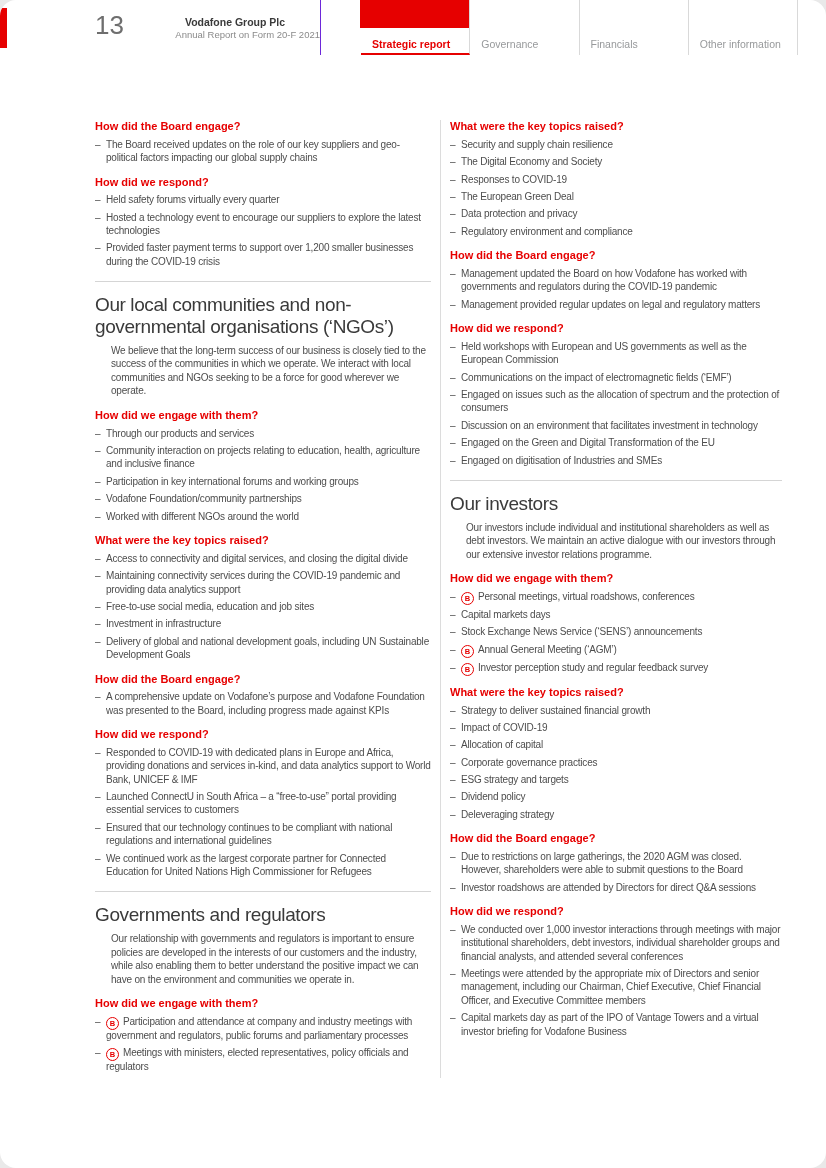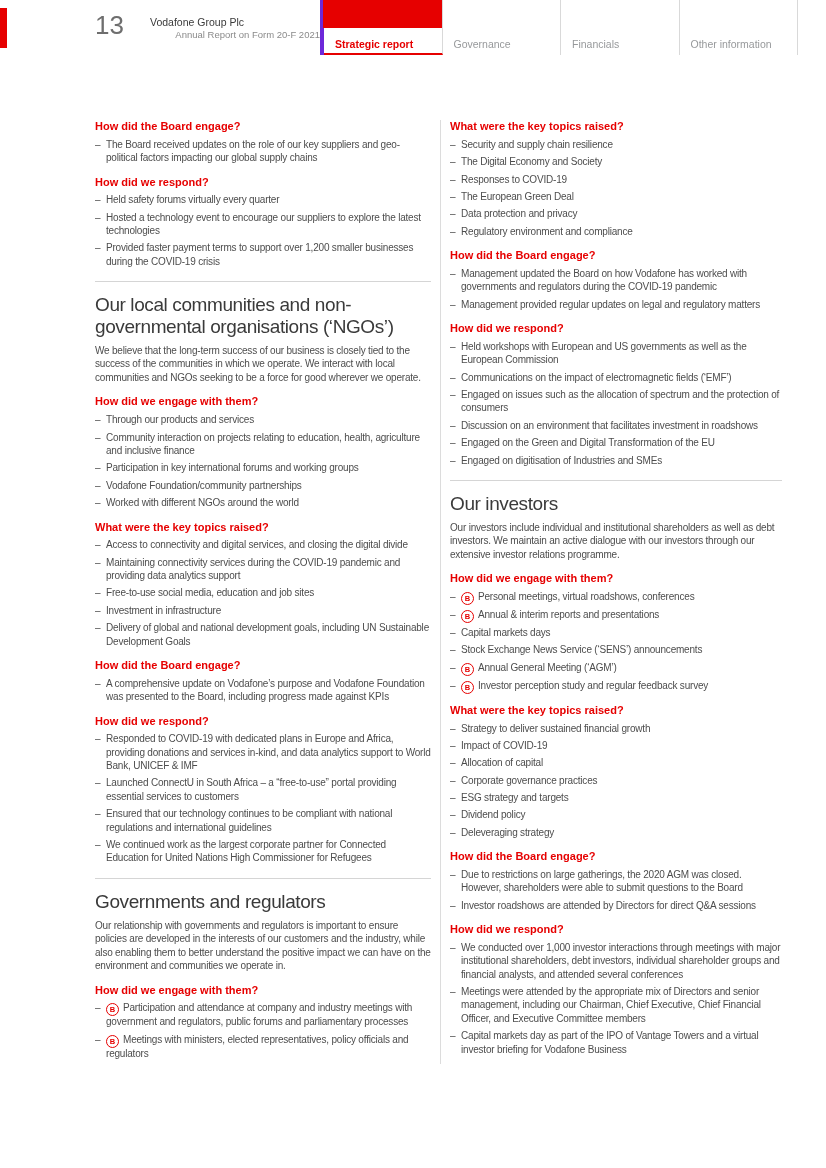--- a/index.html
+++ b/index.html
@@ -1,44 +1,44 @@
 <!DOCTYPE html>
 <html><head>
 <meta charset="utf-8">
 <style>
   html,body { margin:0; padding:0; background:#e9e9e9; }
   .sheet {
     width:826px; height:1168px; margin:0 auto; background:#ffffff;
     position:relative; overflow:hidden;
-    font-family:"Liberation Sans", sans-serif; color:#4d4d4d;
+    font-family:"Liberation Sans", sans-serif; color:#4d4d4d;border-radius:16px;
   }
   
   .hdr { position:relative; height:55px; display:flex; align-items:flex-start; padding-left:95px; }
   .edge-bar { position:absolute; left:0; top:8px; width:7px; height:40px; background:#e60000; }
   .page-num { width:55px; font-size:26px; font-weight:400; color:#6e6e6e; margin-top:12px; line-height:1; }
   .report-id { width:170px; margin-top:16px; }
-  .company { font-size:10.5px; font-weight:normal; color:#3a3a3a; line-height:1.25; }
+  .company { font-size:10.5px; font-weight:bold; color:#3a3a3a; line-height:1.25;text-align:center; }
   .report-title { font-size:9.5px; color:#8a8a8a; line-height:1.3;text-align:right; }
-  .tabs { flex:1; display:flex; height:55px; margin-right:28px; border-left:4px solid #6d28d9; }
+  .tabs { flex:1; display:flex; height:55px; margin-right:28px; border-left:1px solid #6d28d9;padding-left:40px; }
   .tab { position:relative; flex:1; border-right:1px solid #d9d9d9; padding:34px 6px 0 11px; box-sizing:border-box; cursor:pointer; }
   .tab-label { font-size:10.5px; color:#97999b; white-space:nowrap; }
   .tab.active { border-bottom:2px solid #e60000; }
   .tab.active .tab-label { color:#e60000; font-weight:bold; }
   .tab-top { position:absolute; top:0; left:-1px; right:0; height:28px; background:#e60000; }
   
   .content { position:absolute; top:120px; left:95px; right:44px; display:flex; align-items:stretch; }
   .col { box-sizing:border-box; }
   .col-l { width:345px; padding-right:9px; }
   .col-divider { width:1px; background:#dcdcdc; }
   .col-r { flex:1; padding-left:9px; }
   .rh { font-size:11px; font-weight:bold; color:#e60000; margin:11px 0 4px 0; line-height:1.25; }
   .rh.first { margin-top:0; }
   .rule { border:0; border-top:1px solid #d5d5d5; margin:13px 0 0 0; }
   .st { font-size:19px; font-weight:normal; color:#3a3a3a; line-height:1.15; letter-spacing:-0.4px; margin:12px 0 6px 0; }
-  .in { font-size:10px; letter-spacing:-0.2px; line-height:1.35; color:#4d4d4d; margin:0 0 2px 0; }
+  .in { font-size:10px; letter-spacing:-0.2px; line-height:1.35; color:#4d4d4d; margin:0 0 2px 16px; }
   .ls { list-style:none; margin:0; padding:0; }
   .ls li { position:relative; padding-left:11px; margin:0 0 4px 0; font-size:10px; letter-spacing:-0.2px; line-height:1.34; color:#4d4d4d; }
   .ls li::before { content:"–"; position:absolute; left:0; top:0; color:#4d4d4d; }
   .bb { display:inline-block; width:11px; height:11px; line-height:11px; border:1px solid #e60000; border-radius:50%; font-size:7.5px; font-weight:bold; letter-spacing:0; color:#e60000; text-align:center; margin-right:4px; position:relative; top:1px; }
 </style>
 </head>
 <body>
 
 <div class="sheet">
 
@@ -147,33 +147,32 @@
       <ul class="ls">
         <li><span>Management updated the Board on how Vodafone has worked with governments and regulators during the COVID-19 pandemic</span></li>
         <li><span>Management provided regular updates on legal and regulatory matters</span></li>
       </ul>
 
       <h3 class="rh">How did we respond?</h3>
       <ul class="ls">
         <li><span>Held workshops with European and US governments as well as the European Commission</span></li>
         <li><span>Communications on the impact of electromagnetic fields (‘EMF’)</span></li>
         <li><span>Engaged on issues such as the allocation of spectrum and the protection of consumers</span></li>
-        <li><span>Discussion on an environment that facilitates investment in roadshows</span></li>
+        <li><span>Discussion on an environment that facilitates investment in technology</span></li>
         <li><span>Engaged on the Green and Digital Transformation of the EU</span></li>
         <li><span>Engaged on digitisation of Industries and SMEs</span></li>
       </ul>
 
       <hr class="rule">
       <h2 class="st">Our investors</h2>
       <p class="in">Our investors include individual and institutional shareholders as well as debt investors. We maintain an active dialogue with our investors through our extensive investor relations programme.</p>
 
       <h3 class="rh">How did we engage with them?</h3>
       <ul class="ls">
         <li><span class="bb">B</span><span>Personal meetings, virtual roadshows, conferences</span></li>
-        <li><span class="bb">B</span><span>Annual &amp; interim reports and presentations</span></li>
         <li><span>Capital markets days</span></li>
         <li><span>Stock Exchange News Service (‘SENS’) announcements</span></li>
         <li><span class="bb">B</span><span>Annual General Meeting (‘AGM’)</span></li>
         <li><span class="bb">B</span><span>Investor perception study and regular feedback survey</span></li>
       </ul>
 
       <h3 class="rh">What were the key topics raised?</h3>
       <ul class="ls">
         <li><span>Strategy to deliver sustained financial growth</span></li>
         <li><span>Impact of COVID-19</span></li>

